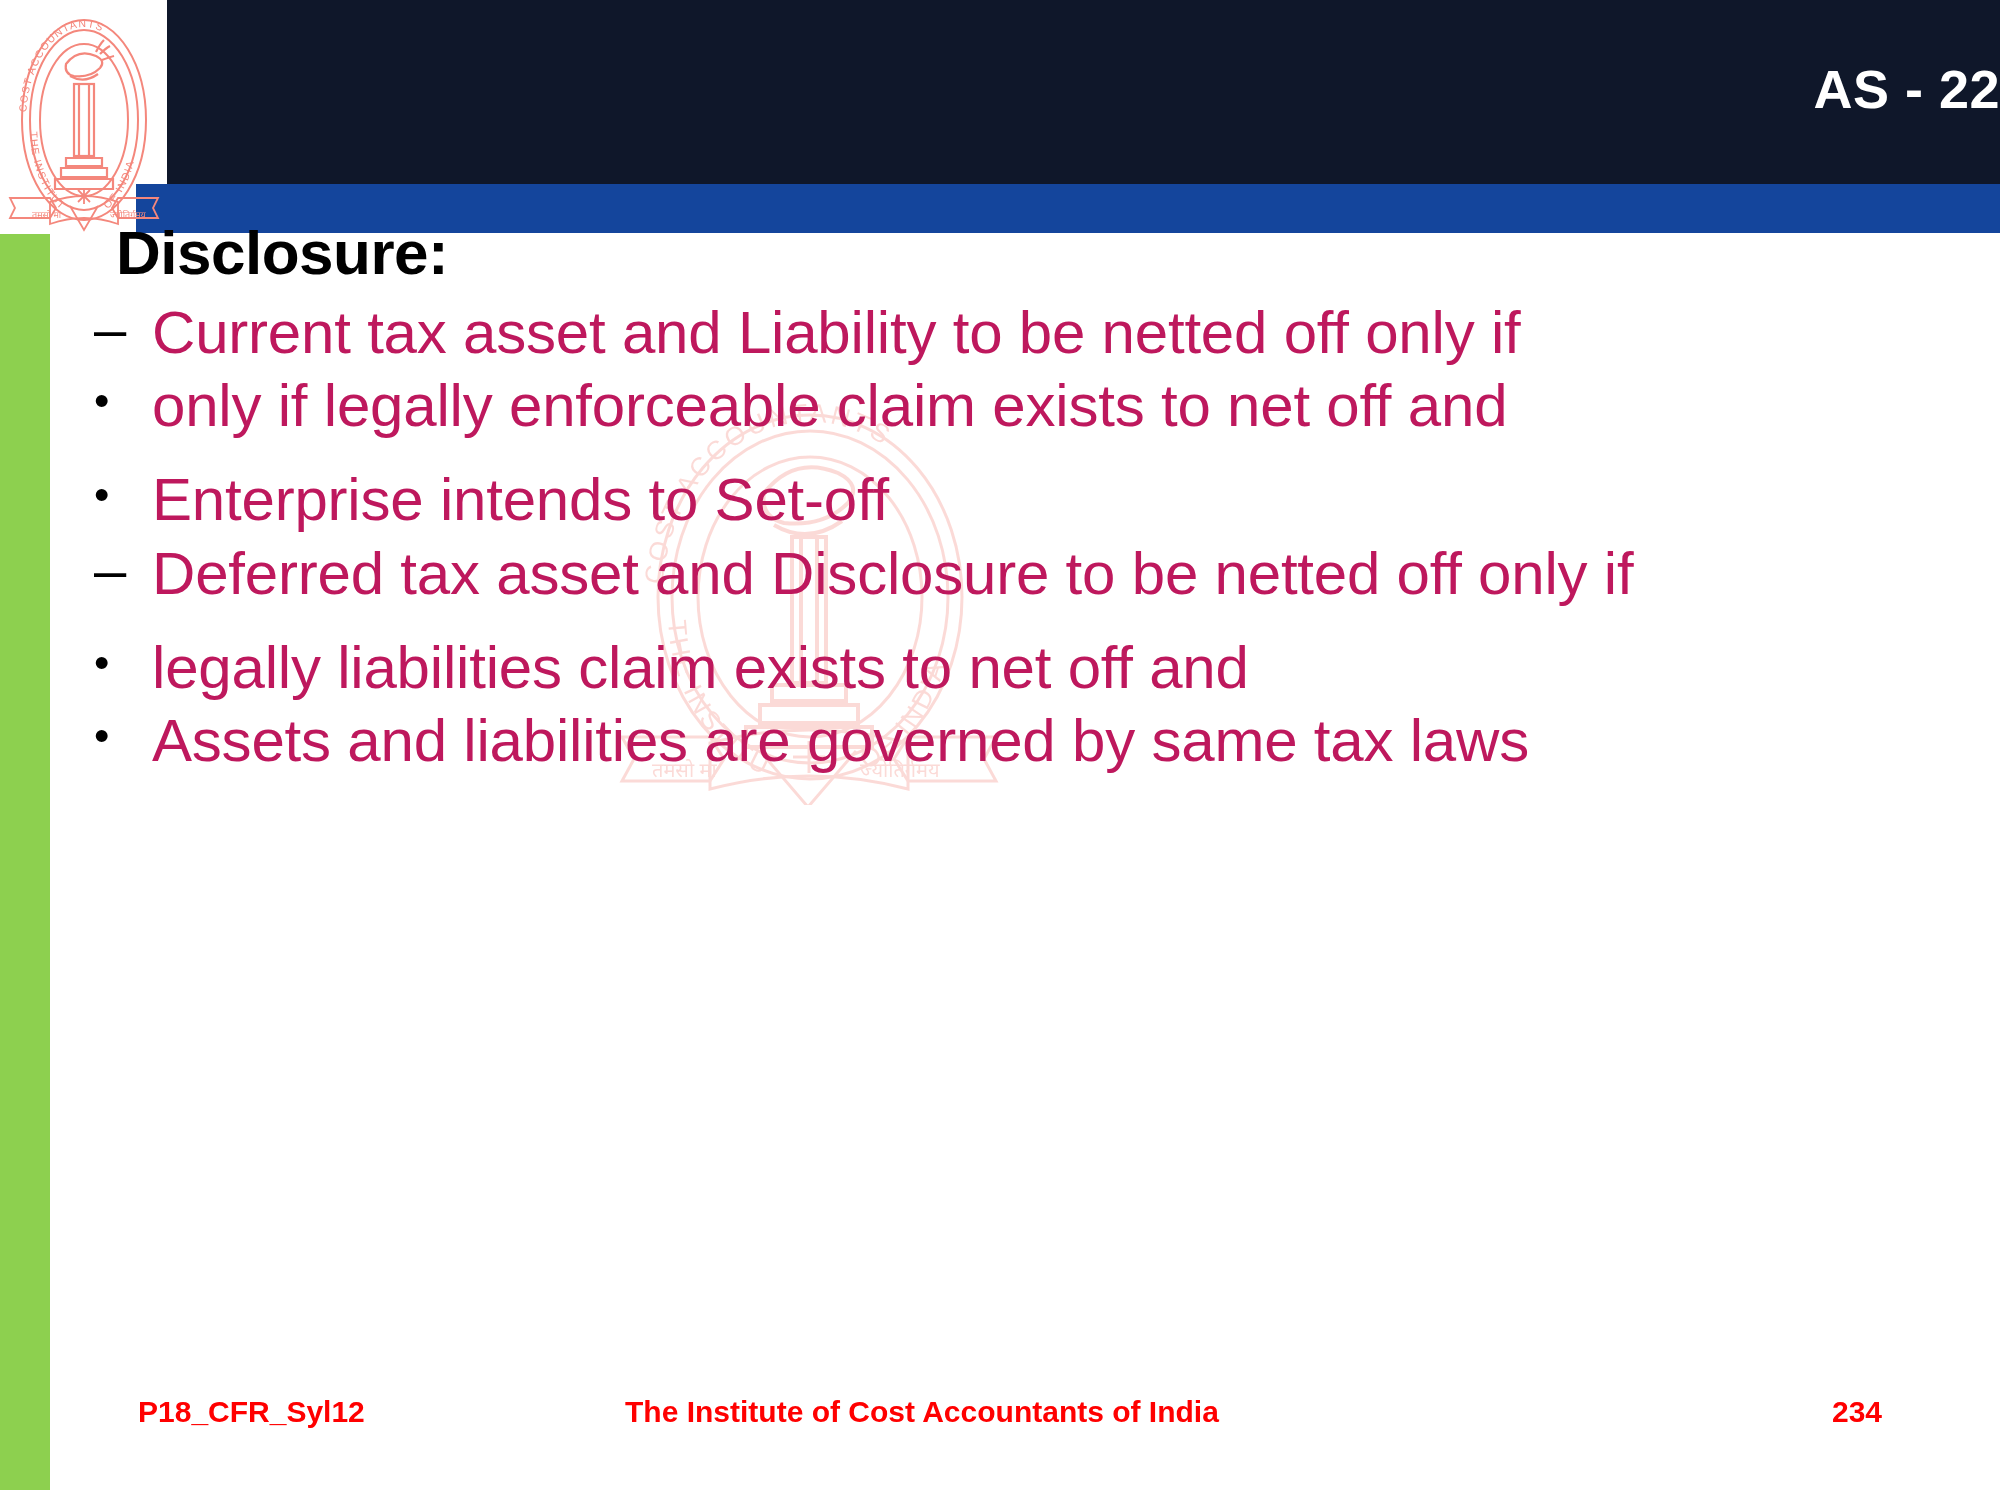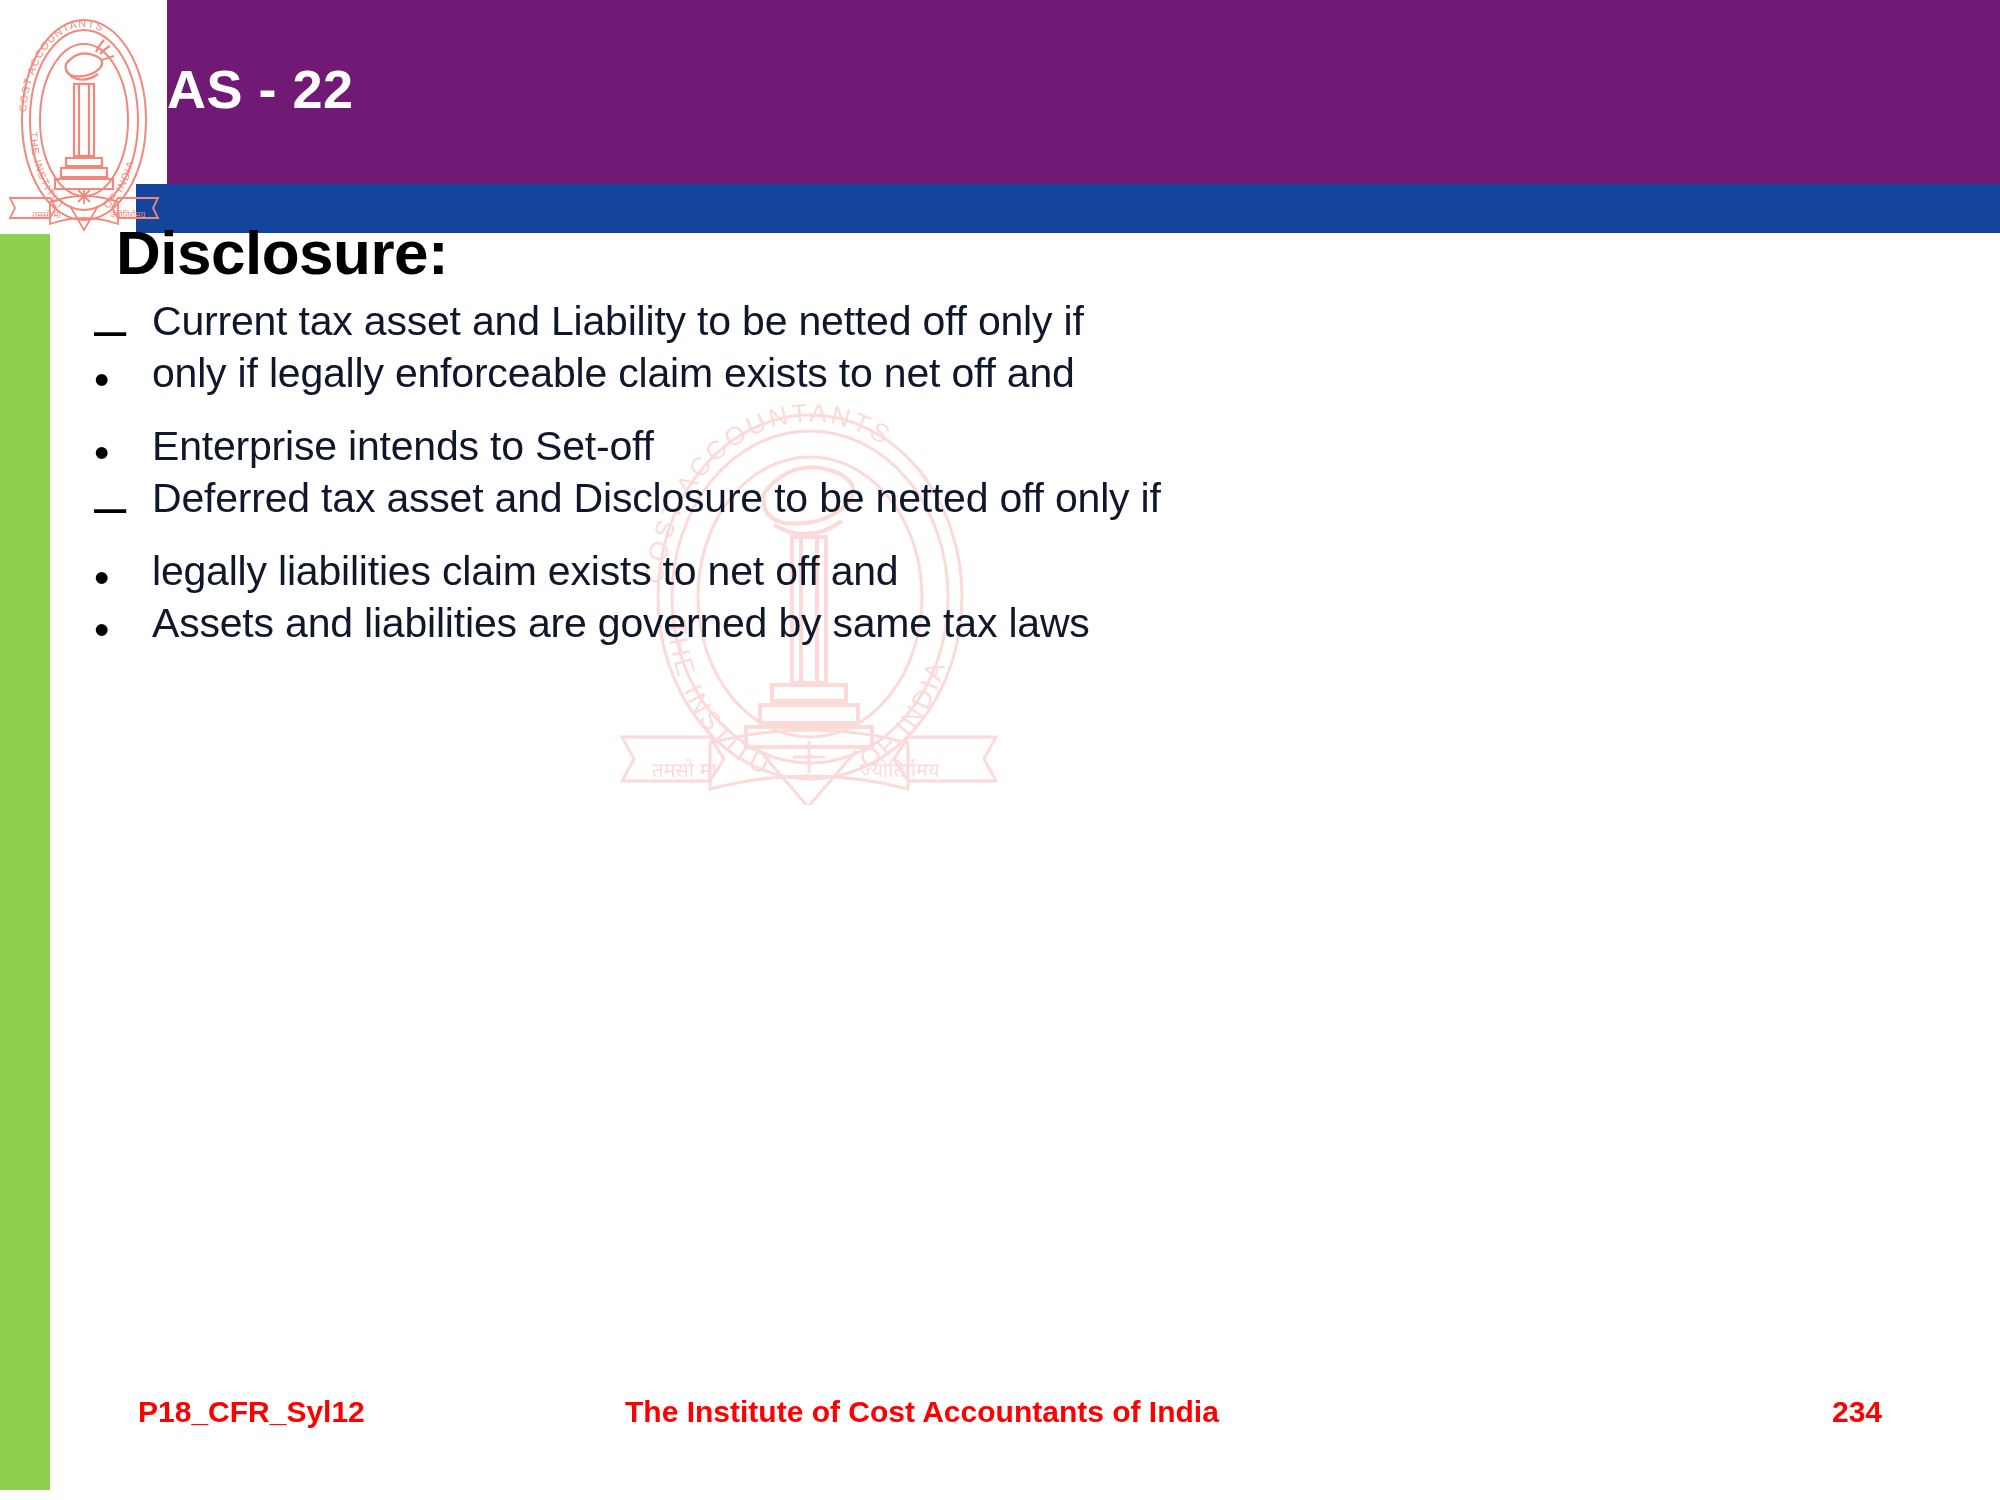--- a/index.html
+++ b/index.html
@@ -19,24 +19,24 @@
     overflow: hidden;
   }
 
   
   .header-band {
     position: absolute;
     left: 167px;
     top: 0;
     width: 1833px;
     height: 184px;
-    background: #701a75;
+    background: #0f172a;
     display: flex;
     flex-direction: column;
-    align-items: flex-start;
+    align-items: flex-end;
     justify-content: center;
     box-sizing: border-box;
     padding-bottom: 4px;
   }
   .header-band-lower {
     position: absolute;
     left: 136px;
     top: 184px;
     width: 1864px;
     height: 49px;
@@ -129,23 +129,23 @@
   .bullet-marker.dash {
     font-size: 58px;
     top: -2px;
   }
   .bullet-marker.dot {
     font-size: 44px;
     top: 4px;
   }
   .bullet-text {
     display: block;
-    font-size: 41px;
+    font-size: 60px;
     line-height: 1.12;
-    color: #0f172a;
+    color: #be185d;
     text-align: justify;
     text-justify: inter-word;
     letter-spacing: -0.2px;
   }
   .bullet-text.nojustify { text-align: left; margin-top: 27px; }
 
   
   .footer {
     position: absolute;
     left: 0;

